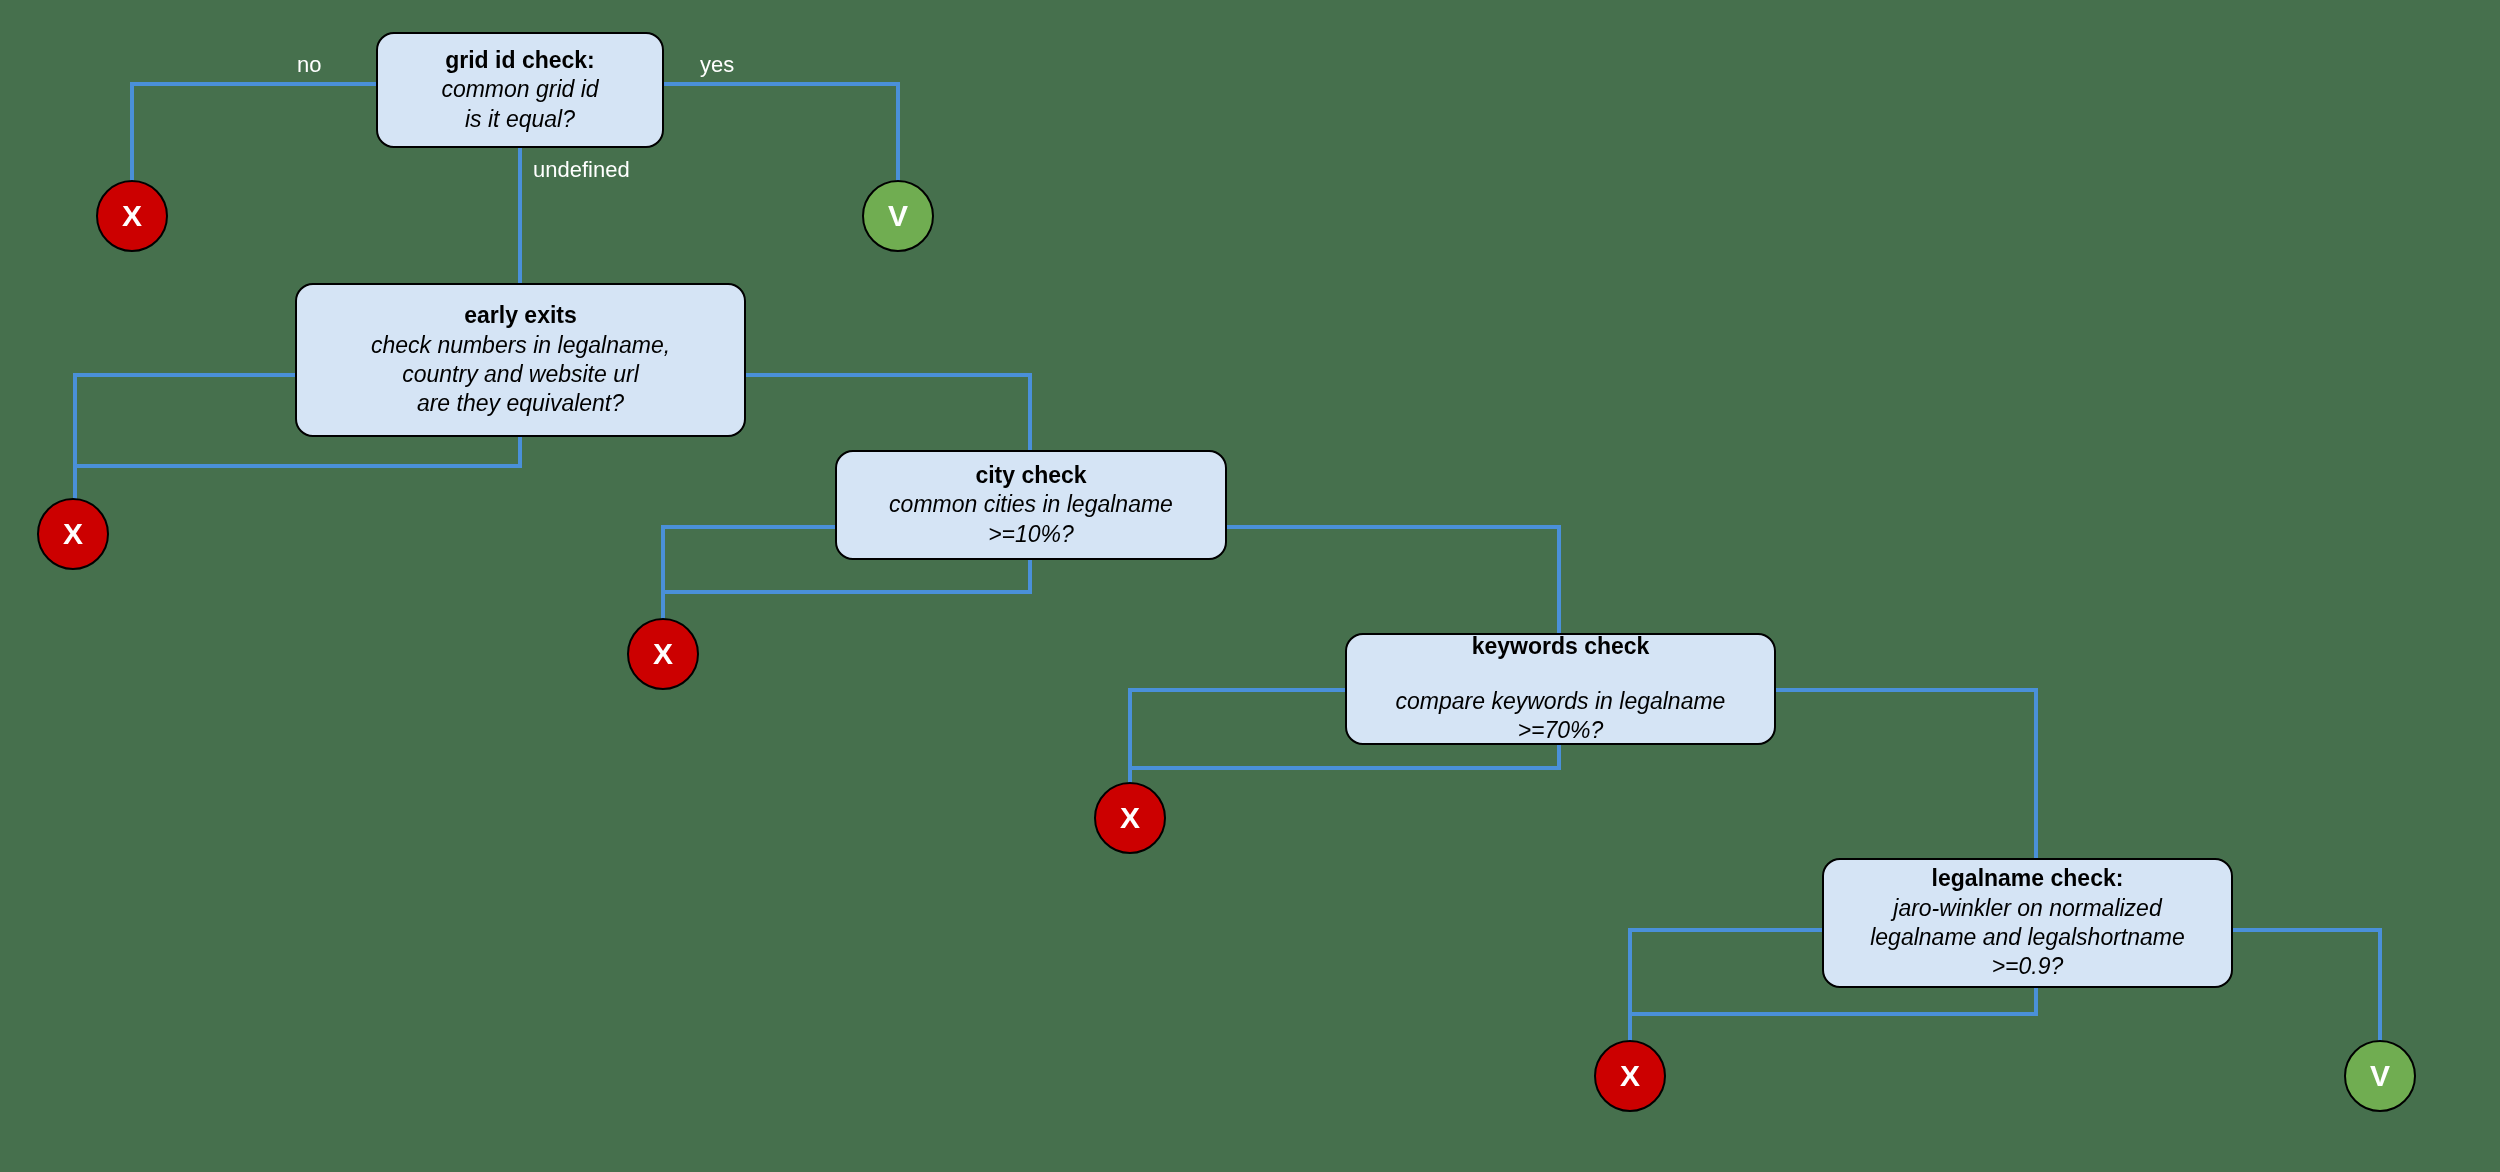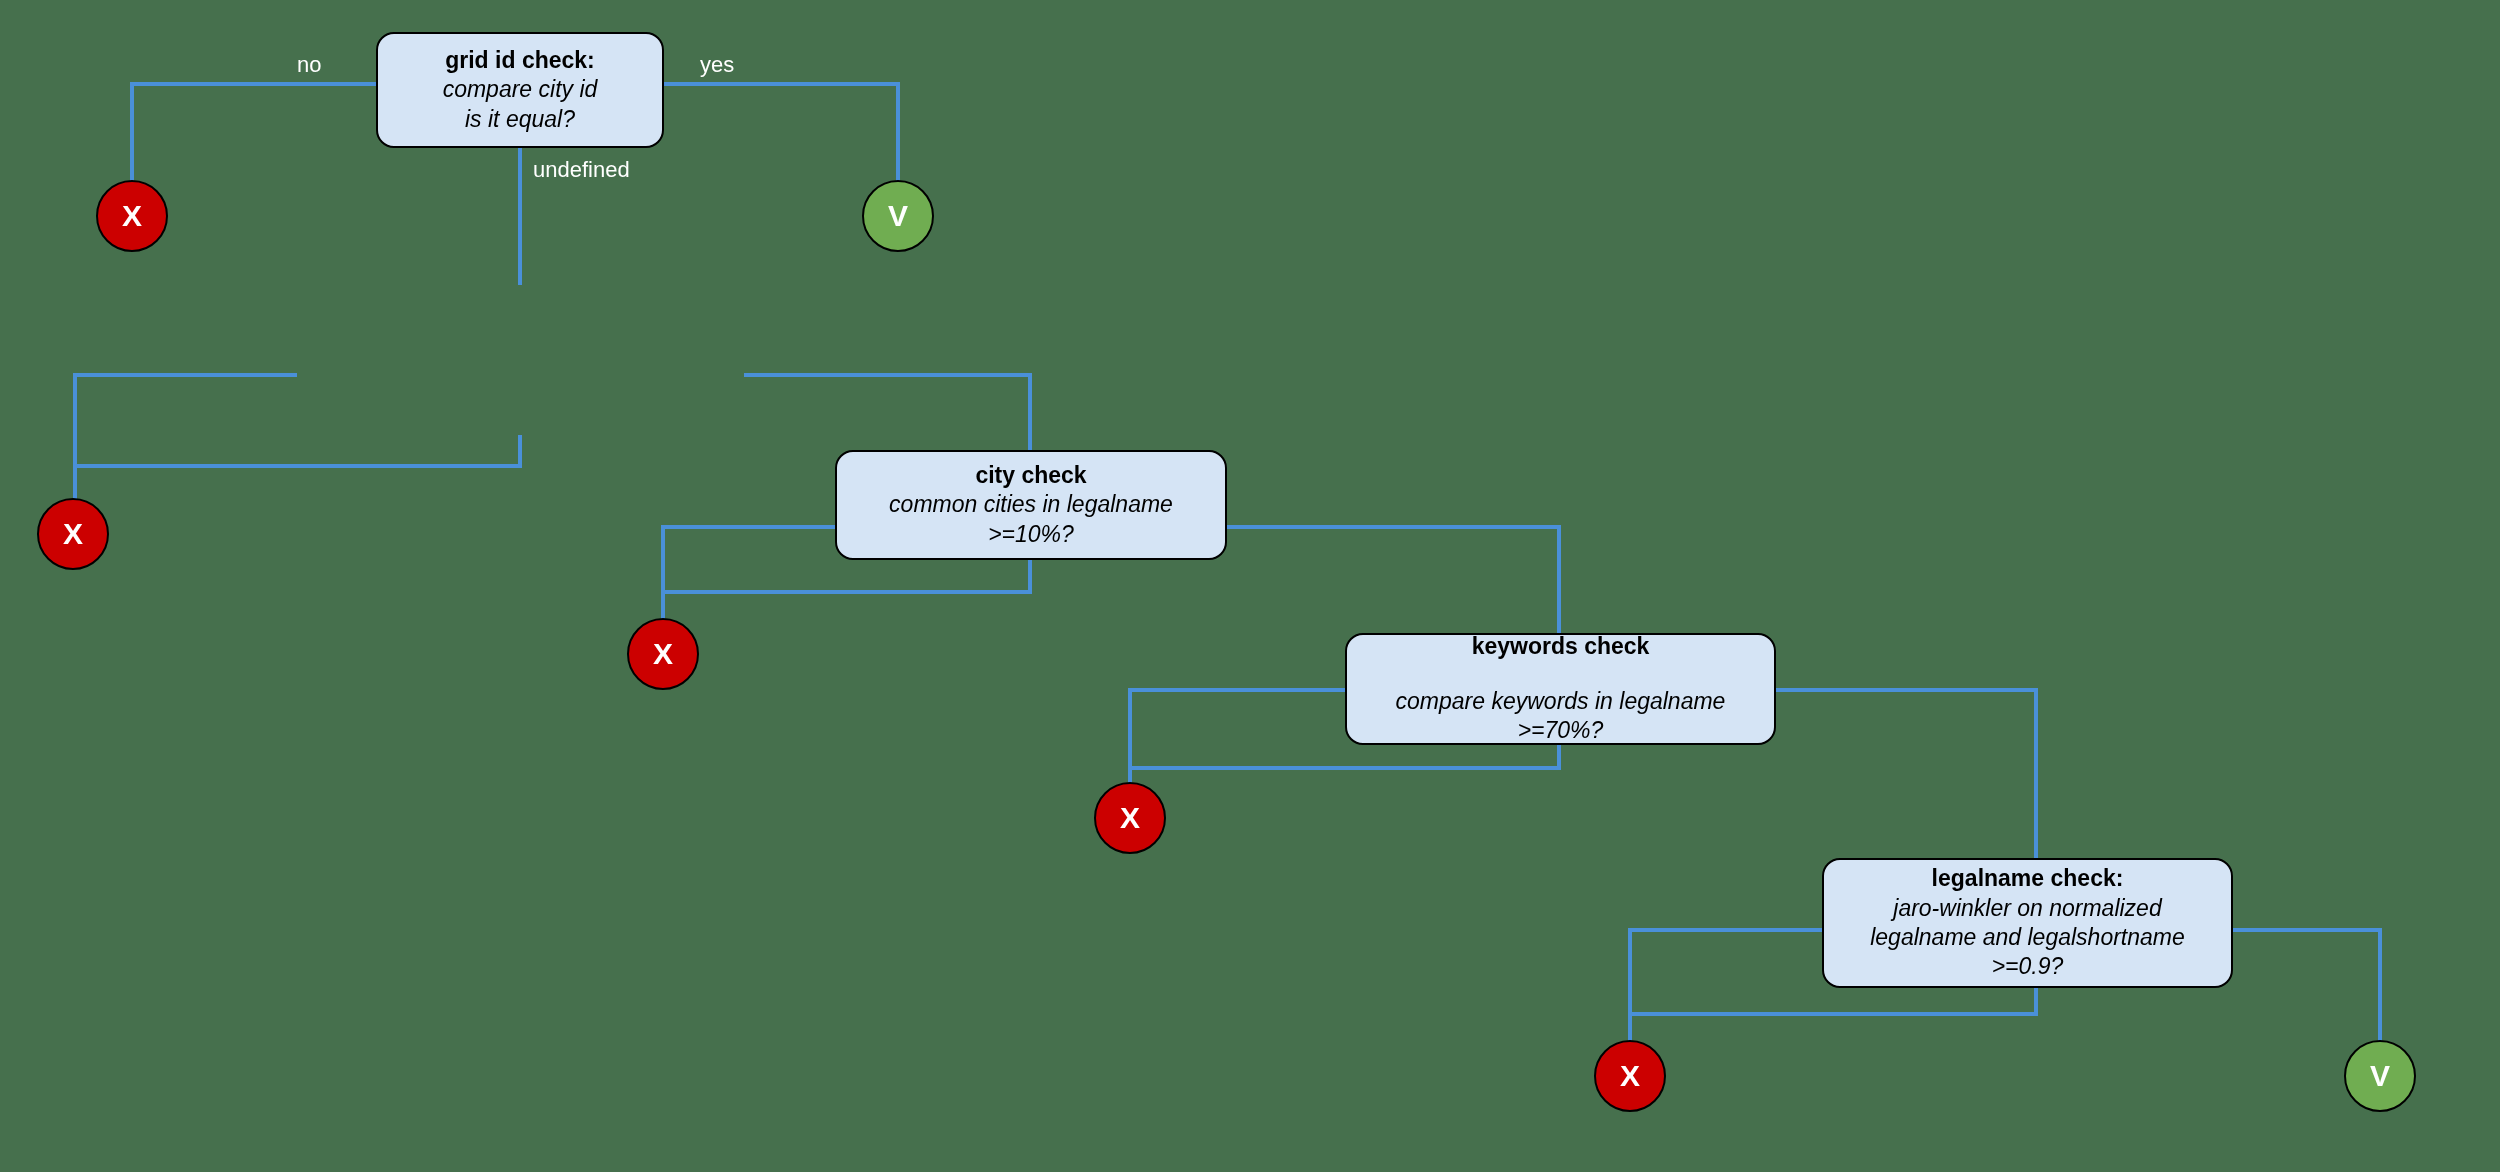--- a/index.html
+++ b/index.html
@@ -106,24 +106,30 @@
       <path d="M 1822 930 L 1630 930 L 1630 1040"></path>
 
       <path d="M 2036 988 L 2036 1014 L 1630 1014 L 1630 1040"></path>
 
       <path d="M 2233 930 L 2380 930 L 2380 1040"></path>
     </g>
   </svg>
 
   <div class="node" style="left:376px; top:32px; width:288px; height:116px;padding-left:14px;">
     <div class="node-title">grid id check:</div>
-    <div class="node-body">compare city id
+    <div class="node-body">common grid id
 is it equal?</div>
   </div>
 
+  <div class="node" style="left:295px; top:283px; width:451px; height:154px;">
+    <div class="node-title">early exits</div>
+    <div class="node-body">check numbers in legalname,
+country and website url
+are they equivalent?</div>
+  </div>
 
   <div class="node" style="left:835px; top:450px; width:392px; height:110px;">
     <div class="node-title">city check</div>
     <div class="node-body">common cities in legalname
 &gt;=10%?</div>
   </div>
 
   <div class="node" style="left:1345px; top:633px; width:431px; height:112px;gap:25px;">
     <div class="node-title">keywords check</div>
     <div class="node-body">compare keywords in legalname

